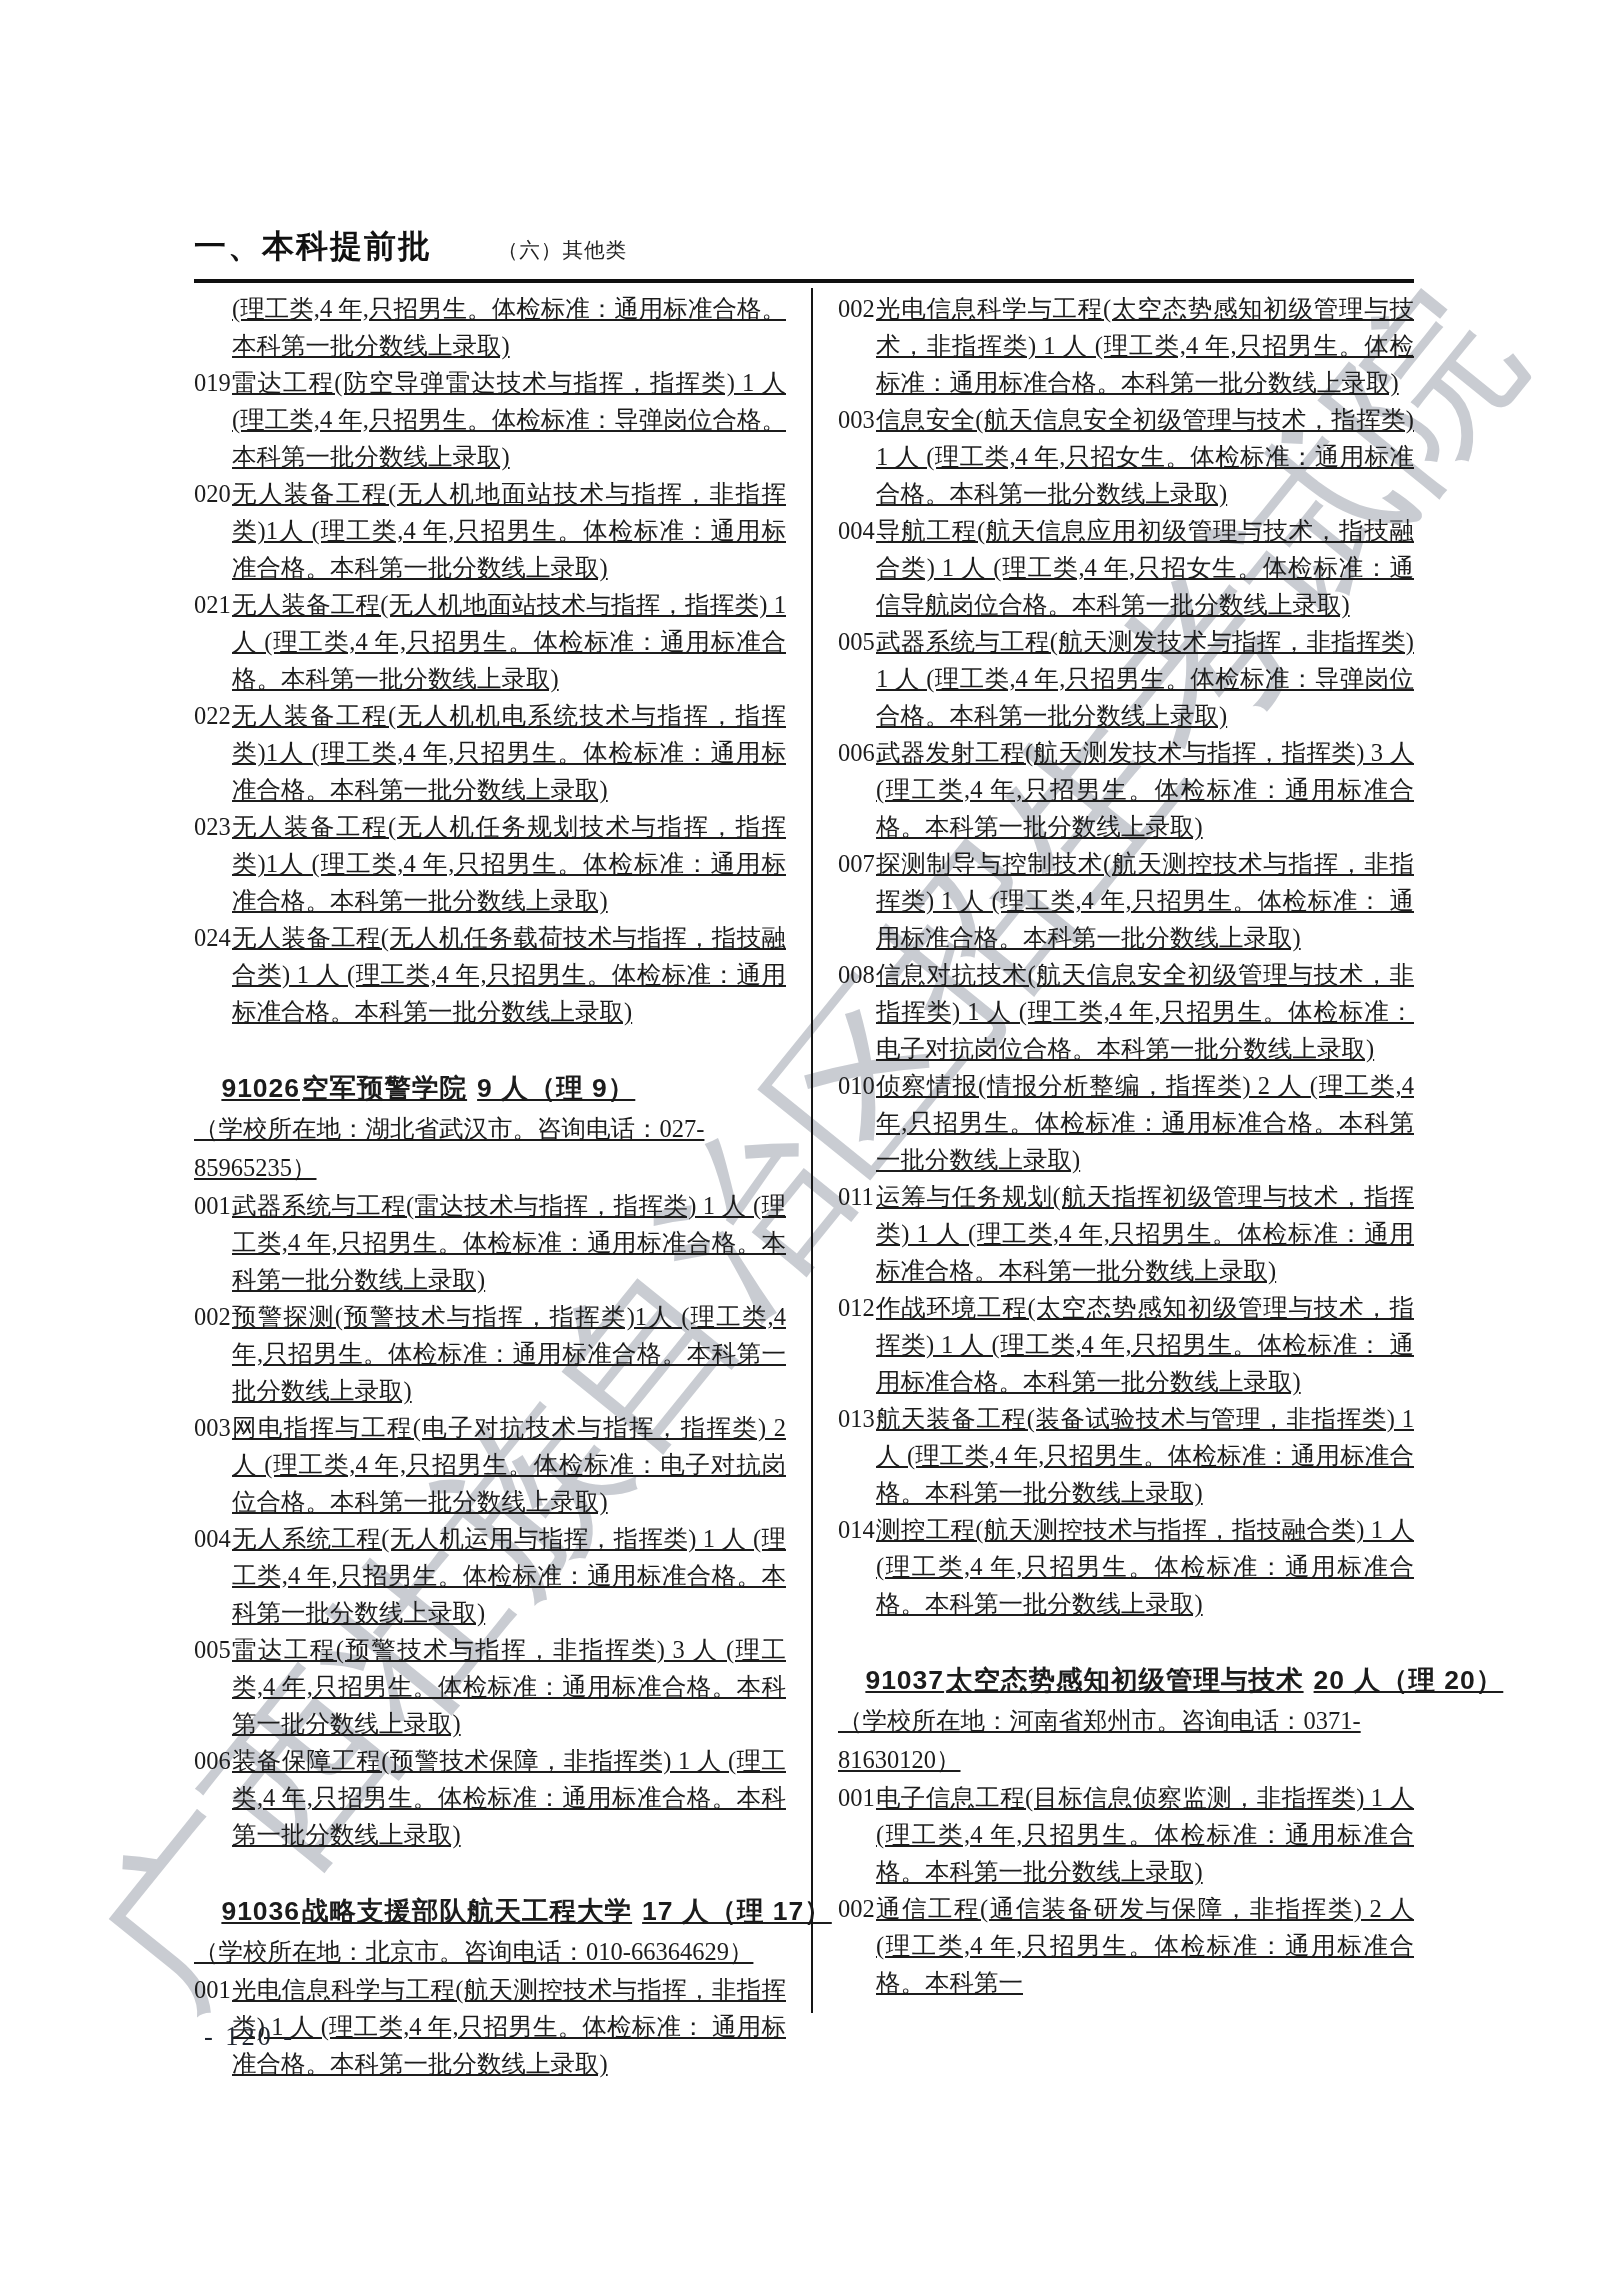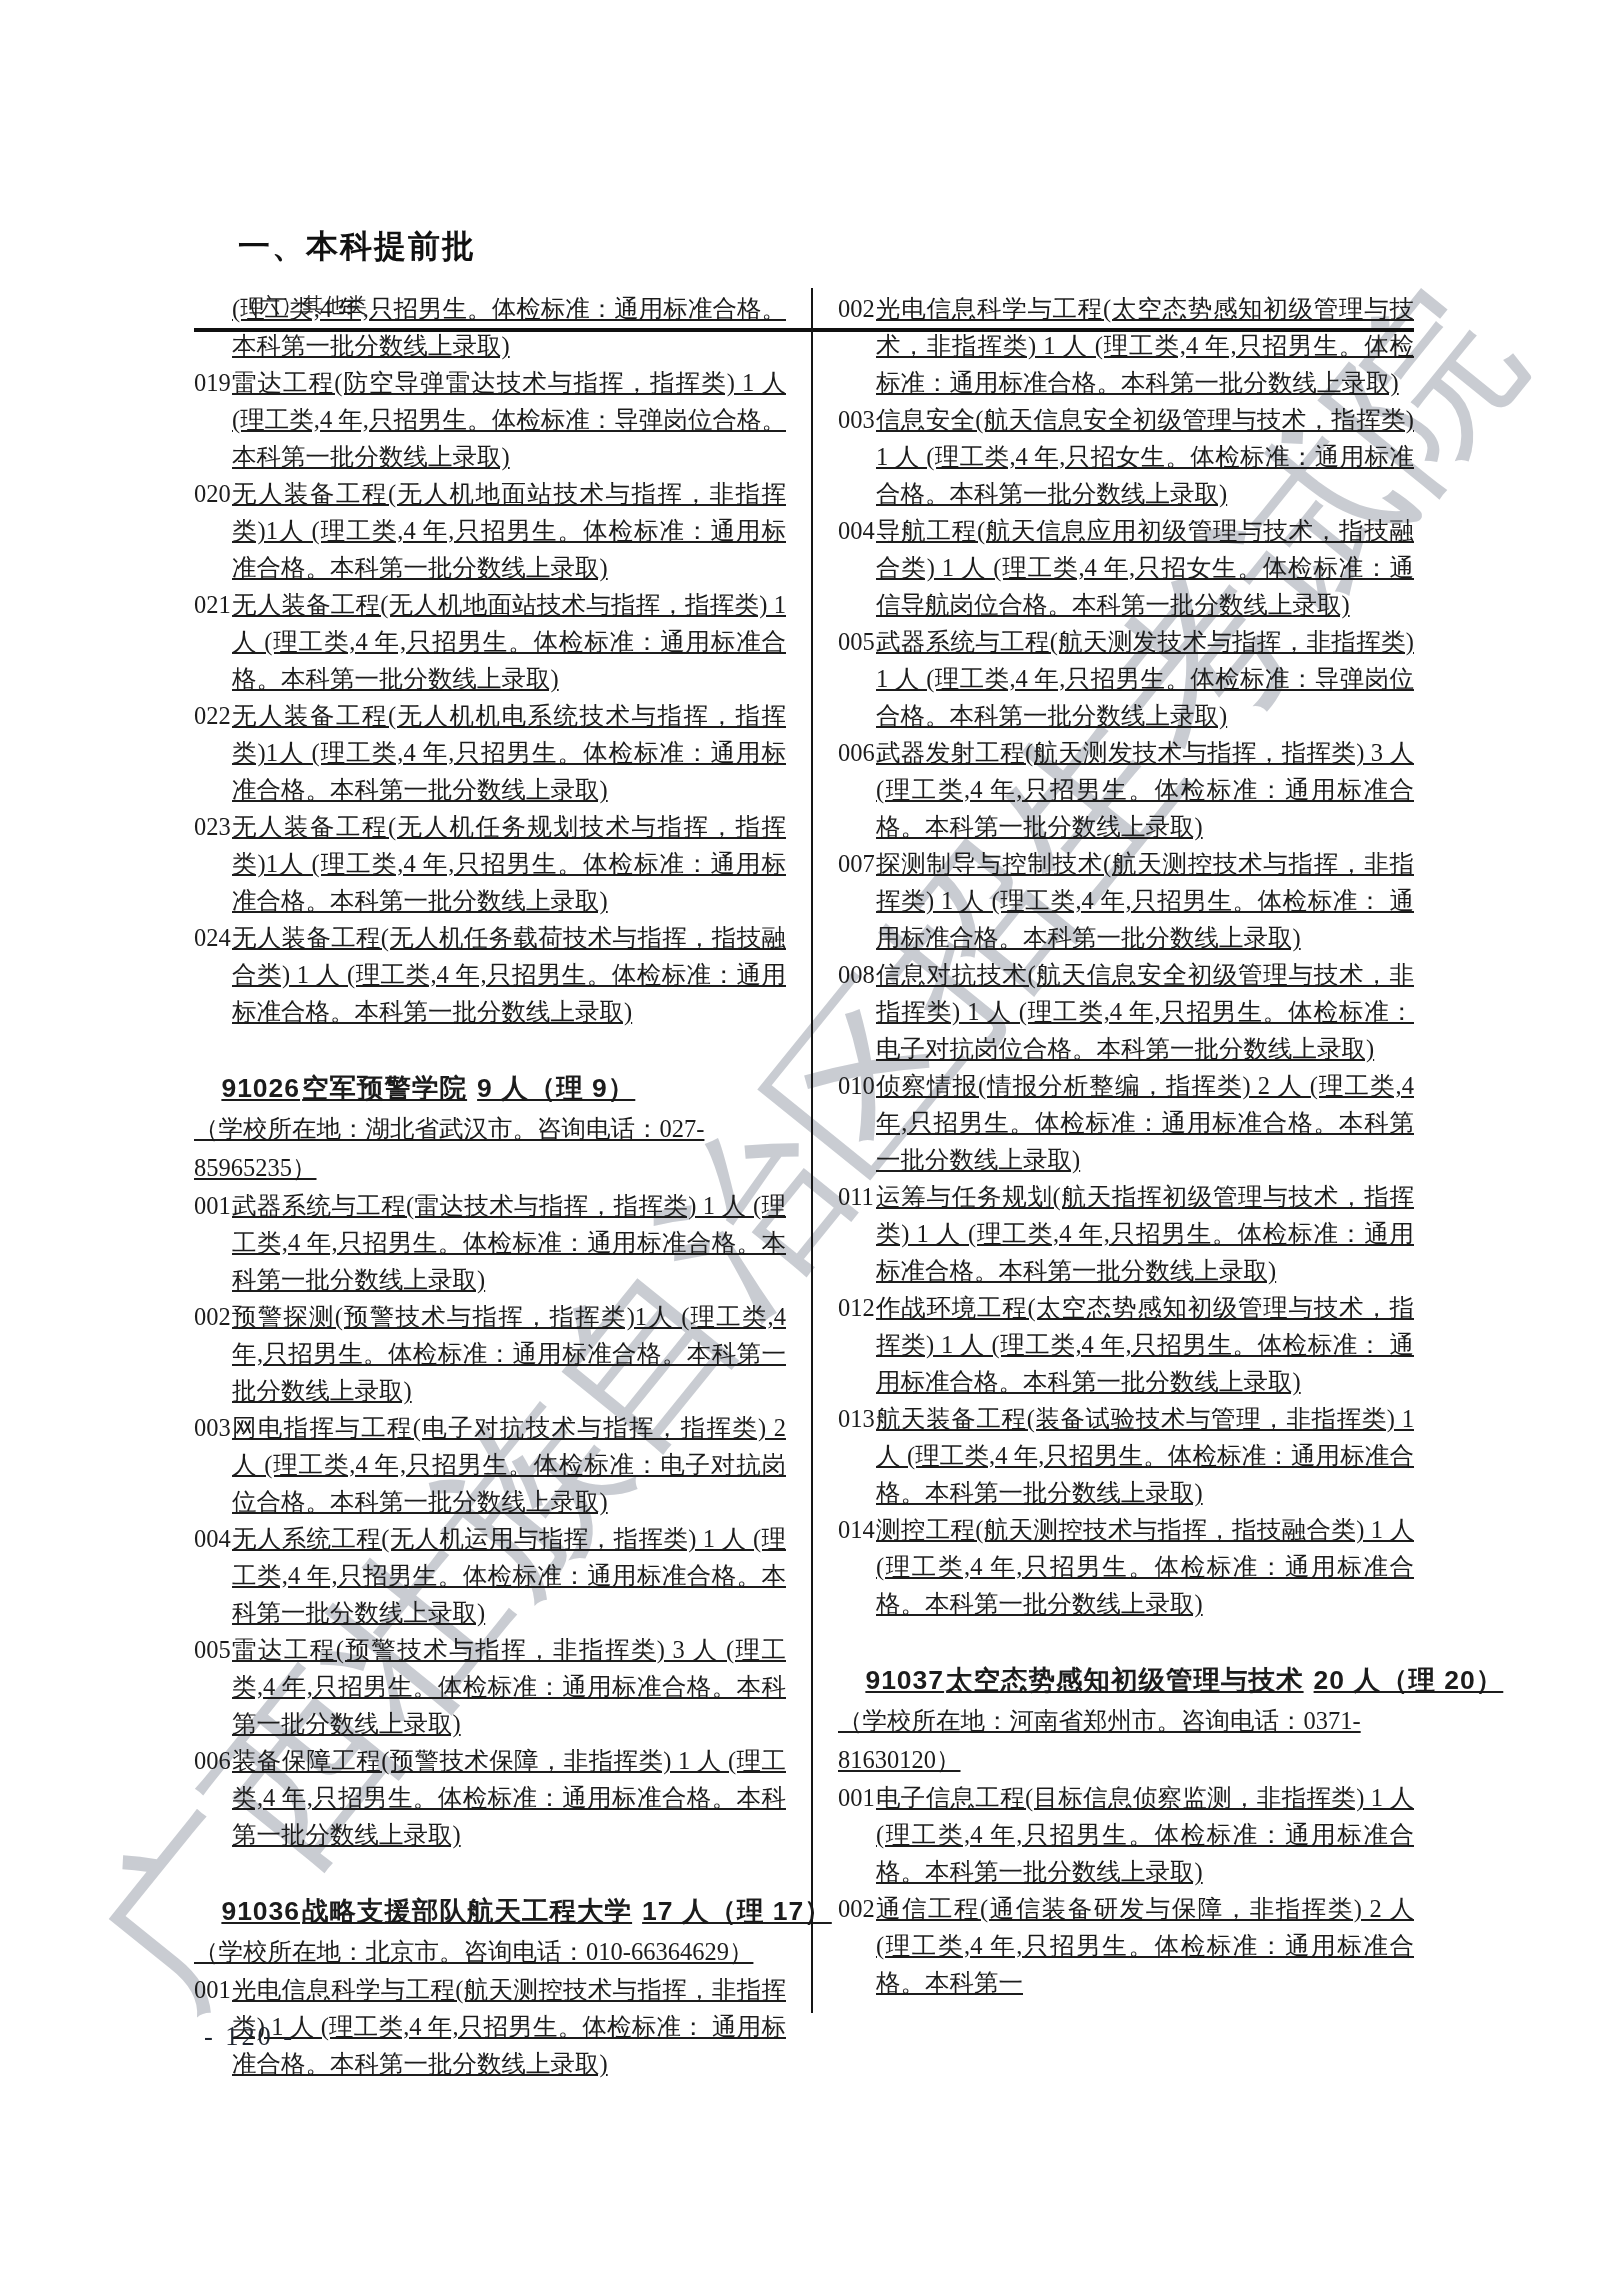--- a/index.html
+++ b/index.html
@@ -30,21 +30,20 @@
   .page-header {
     position:absolute;
     left:194px; top:225px;
     width:1220px;
     z-index:2;
   }
   .header-line {
     display:flex;
     align-items:baseline;
     gap:21.6px;
-    flex-direction:column;
   }
   .header-title {
     font-family:"Liberation Sans", sans-serif;
     font-weight:bold;
     font-size:32px;
     letter-spacing:2px;
     color:#111;
   }
   .header-subtitle {
     font-family:"Liberation Serif", serif;

